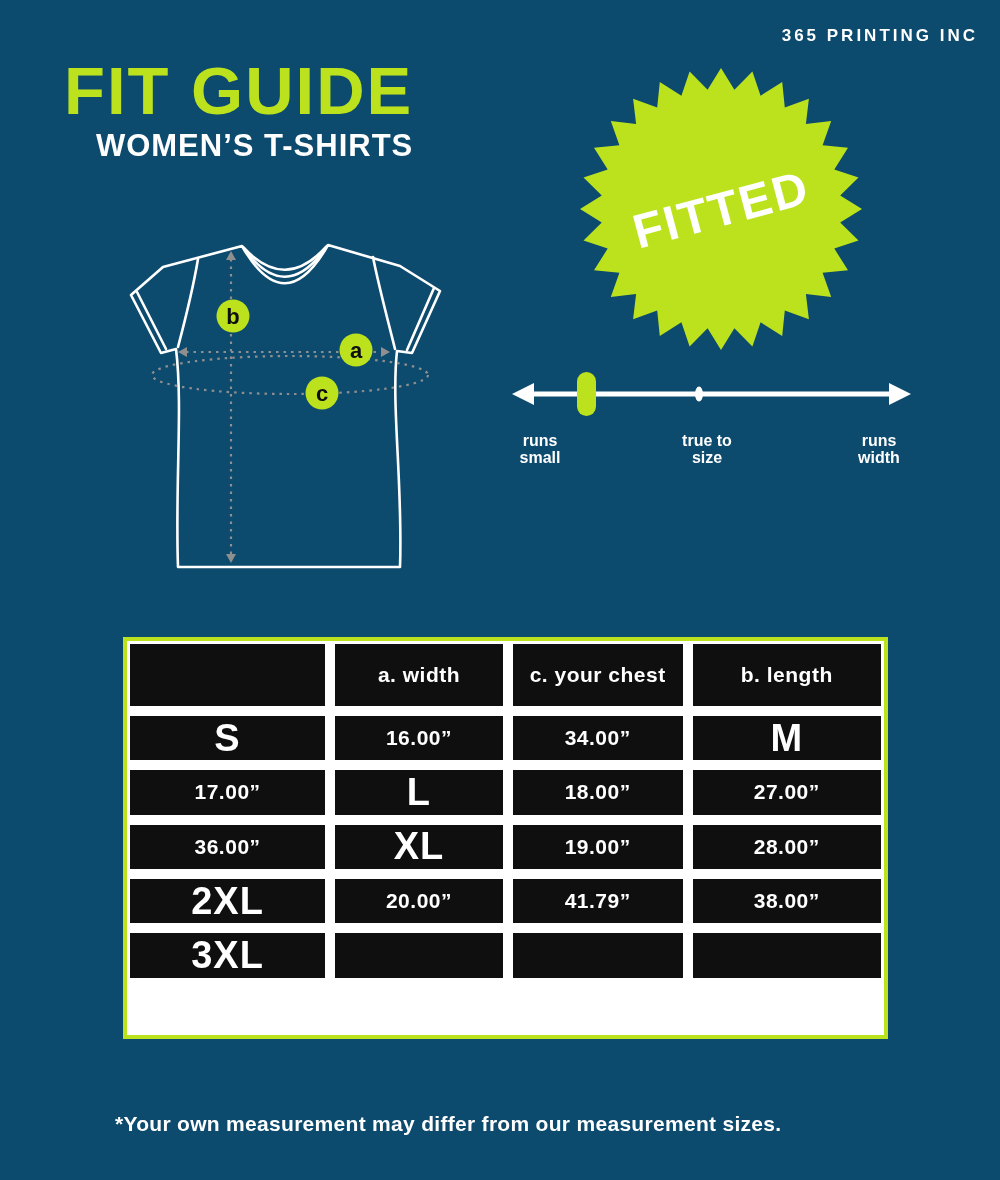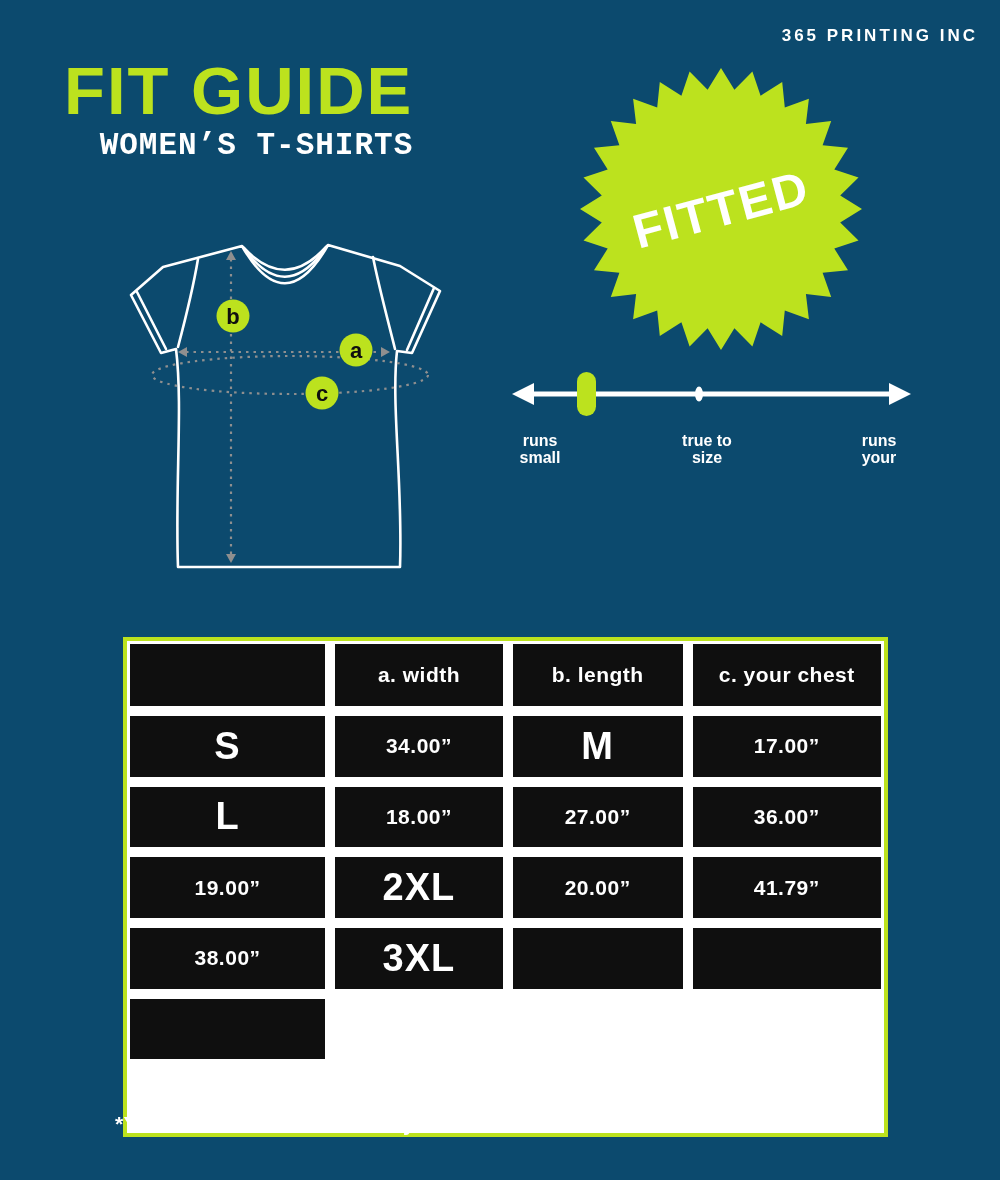--- a/index.html
+++ b/index.html
@@ -12,21 +12,21 @@
     position:absolute; top:26px; right:22px;
     font-size:17px; font-weight:700; letter-spacing:3px; color:#fff;
   }
   .titleblock { position:absolute; left:64px; top:56px; }
   .title {
     font-size:67px; font-weight:700; letter-spacing:2px; line-height:1.05;
     color:#bce21e;
   }
   .subtitle {
     font-size:31px; font-weight:700; letter-spacing:1px;
-    text-align:right; margin-top:2px; color:#fff;font-family:Liberation Mono, monospace;
+    text-align:right; margin-top:2px; color:#fff;
   }
   .badge { position:absolute; left:571px; top:59px; width:300px; height:300px; }
   .badge .star { fill:#bce21e; }
   .badge text {
     font-size:48px; font-weight:700; letter-spacing:2px; fill:#ffffff;
     text-anchor:middle;
   }
   .shirt { position:absolute; left:115px; top:235px; width:340px; height:345px; }
   .shirt .line { fill:none; stroke:#ffffff; stroke-width:2.6; stroke-linejoin:round; stroke-linecap:round; }
   .shirt .dot  { fill:none; stroke:#8f8f8f; stroke-width:2.2; stroke-dasharray:2.5 5; }
@@ -40,21 +40,21 @@
   .scale .head { fill:#ffffff; }
   .scale .pill { fill:#bce21e; }
   .scale-label {
     position:absolute; font-size:16px; font-weight:700; line-height:1.08;
     text-align:center; color:#fff;
   }
   .lab-small { left:504px; top:432px; width:72px; }
   .lab-true  { left:667px; top:432px; width:80px; }
   .lab-large { left:843px; top:432px; width:72px; }
   .size-table {
-    position:absolute; left:123px; top:637px; width:765px; height:500px;
+    position:absolute; left:123px; top:637px; width:765px; height:402px;
     box-sizing:border-box; background:#ffffff;
     border:4px solid #bce21e; padding:3px;
     display:grid; gap:10px;
     grid-template-columns:207fr 178fr 180fr 200fr;
     grid-template-rows:62px repeat(6, 1fr);
   }
   .cell {
     background:#0f0f0f; display:flex; align-items:center; justify-content:center;
     color:#fff; font-weight:700;
   }
@@ -129,41 +129,44 @@
   <div class="scale-label lab-small">
     <div>runs</div>
     <div>small</div>
   </div>
   <div class="scale-label lab-true">
     <div>true to</div>
     <div>size</div>
   </div>
   <div class="scale-label lab-large">
     <div>runs</div>
-    <div>your</div>
+    <div>width</div>
   </div>
 
   <div class="size-table">
     <div class="cell head"></div>
     <div class="cell head">a. width</div>
+    <div class="cell head">c. your chest</div>
     <div class="cell head">b. length</div>
-    <div class="cell head">c. your chest</div>
 
     <div class="cell size">S</div>
+    <div class="cell val">16.00”</div>
     <div class="cell val">34.00”</div>
 
     <div class="cell size">M</div>
     <div class="cell val">17.00”</div>
 
     <div class="cell size">L</div>
     <div class="cell val">18.00”</div>
     <div class="cell val">27.00”</div>
     <div class="cell val">36.00”</div>
 
+    <div class="cell size">XL</div>
     <div class="cell val">19.00”</div>
+    <div class="cell val">28.00”</div>
 
     <div class="cell size">2XL</div>
     <div class="cell val">20.00”</div>
     <div class="cell val">41.79”</div>
     <div class="cell val">38.00”</div>
 
     <div class="cell size">3XL</div>
     <div class="cell val"></div>
     <div class="cell val"></div>
     <div class="cell val"></div>

